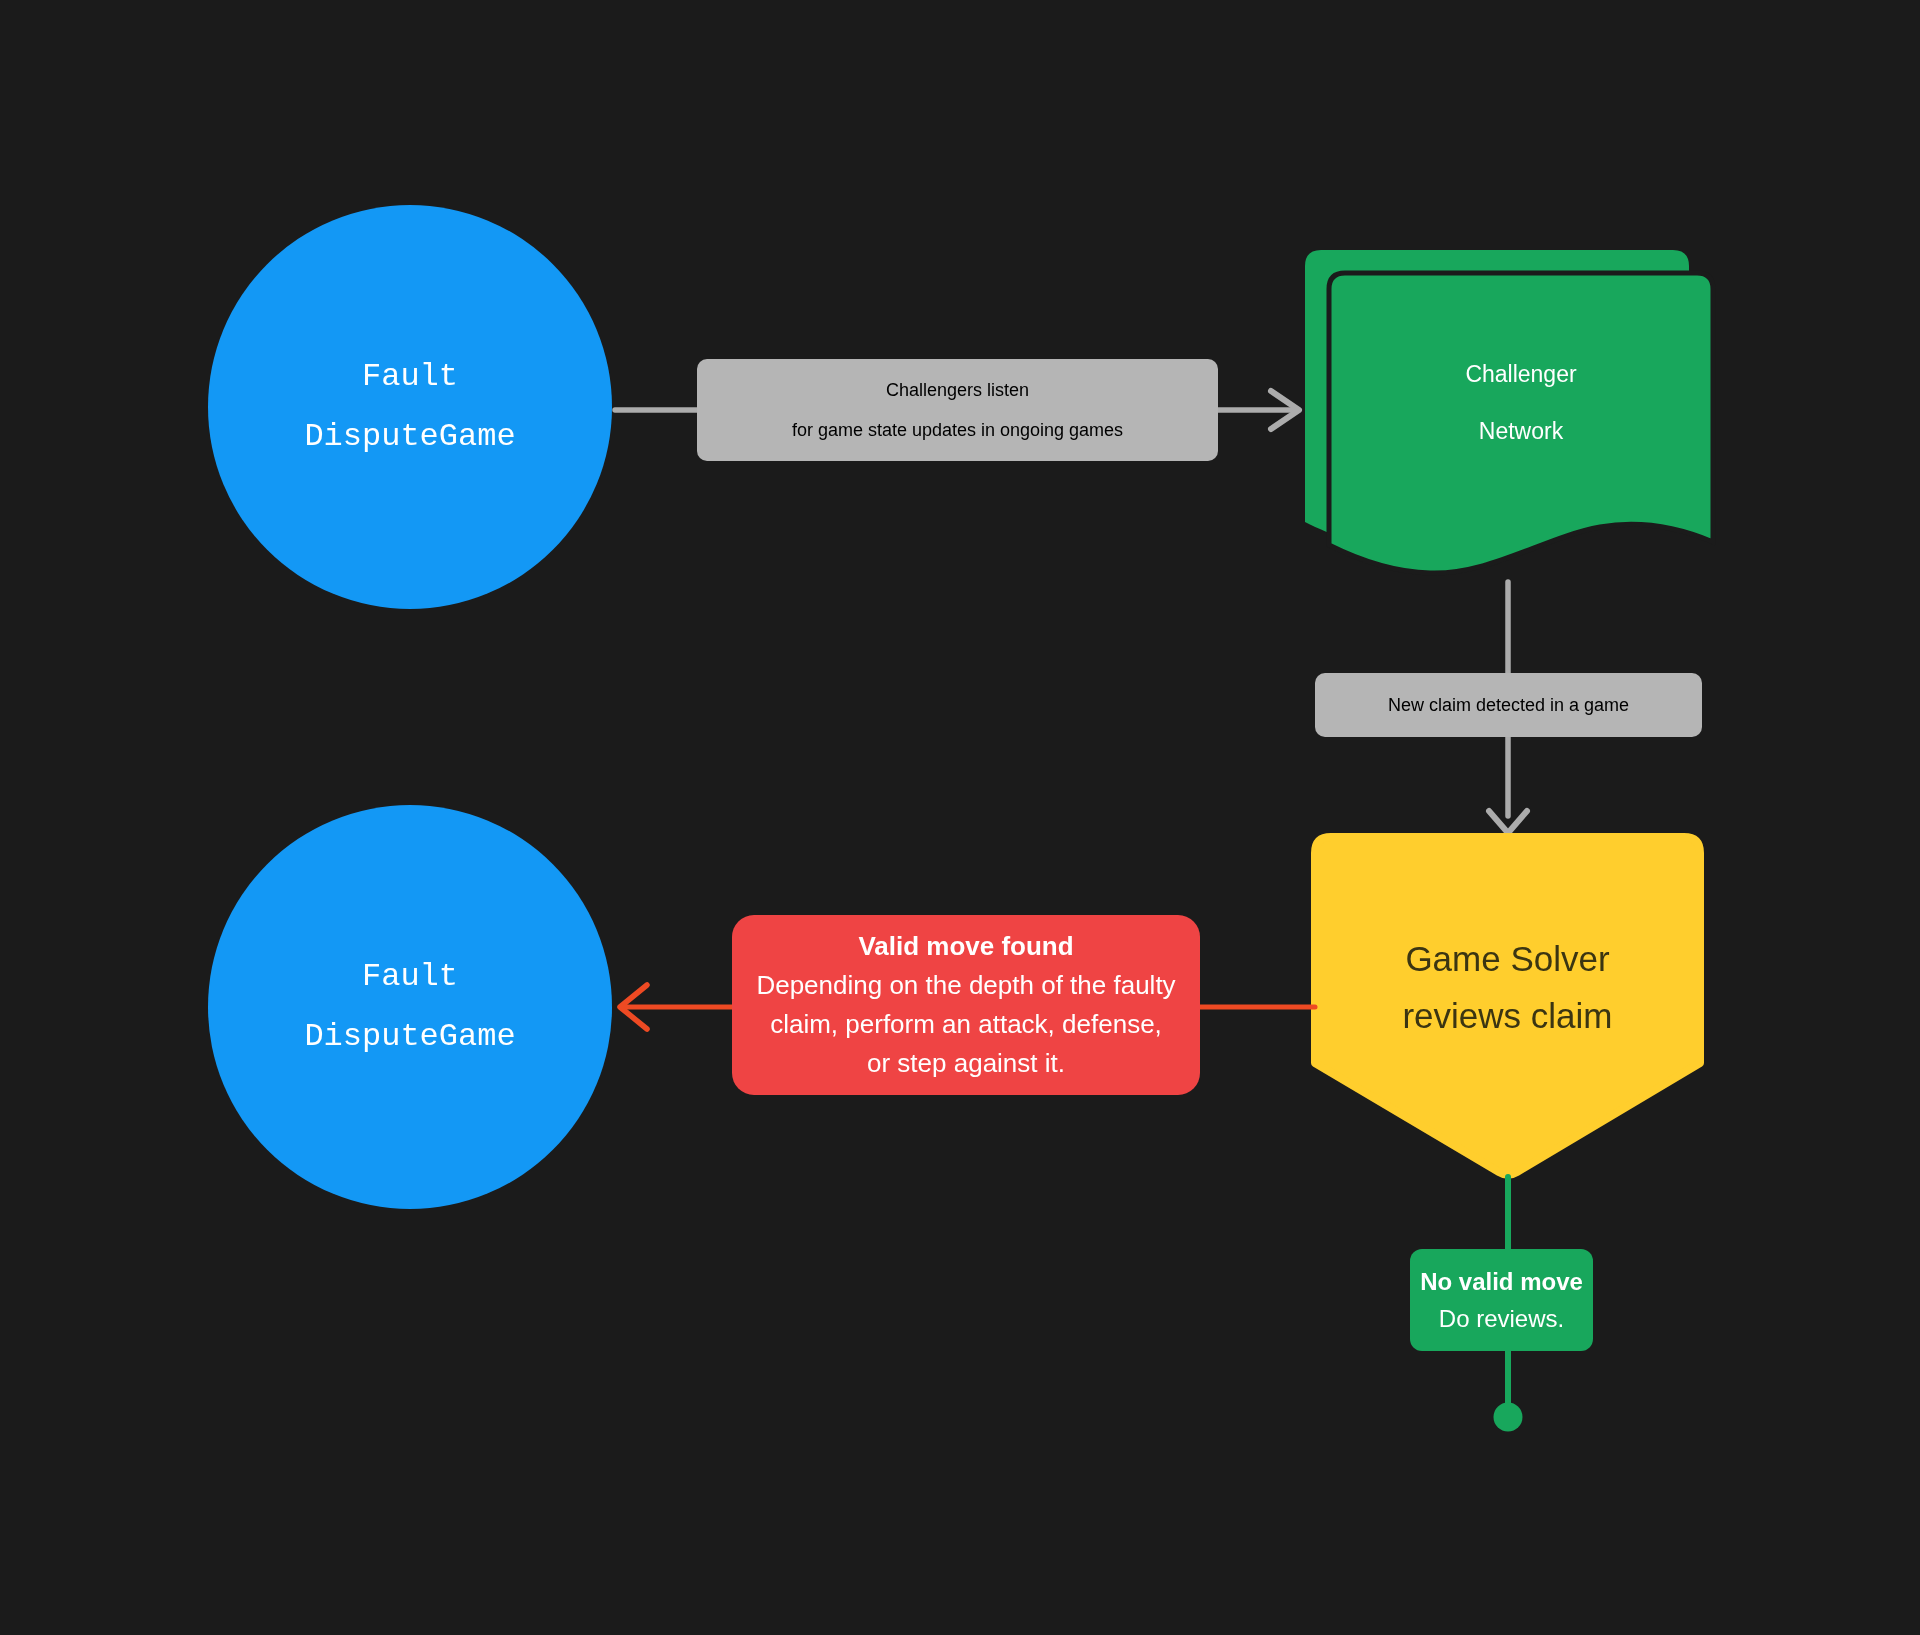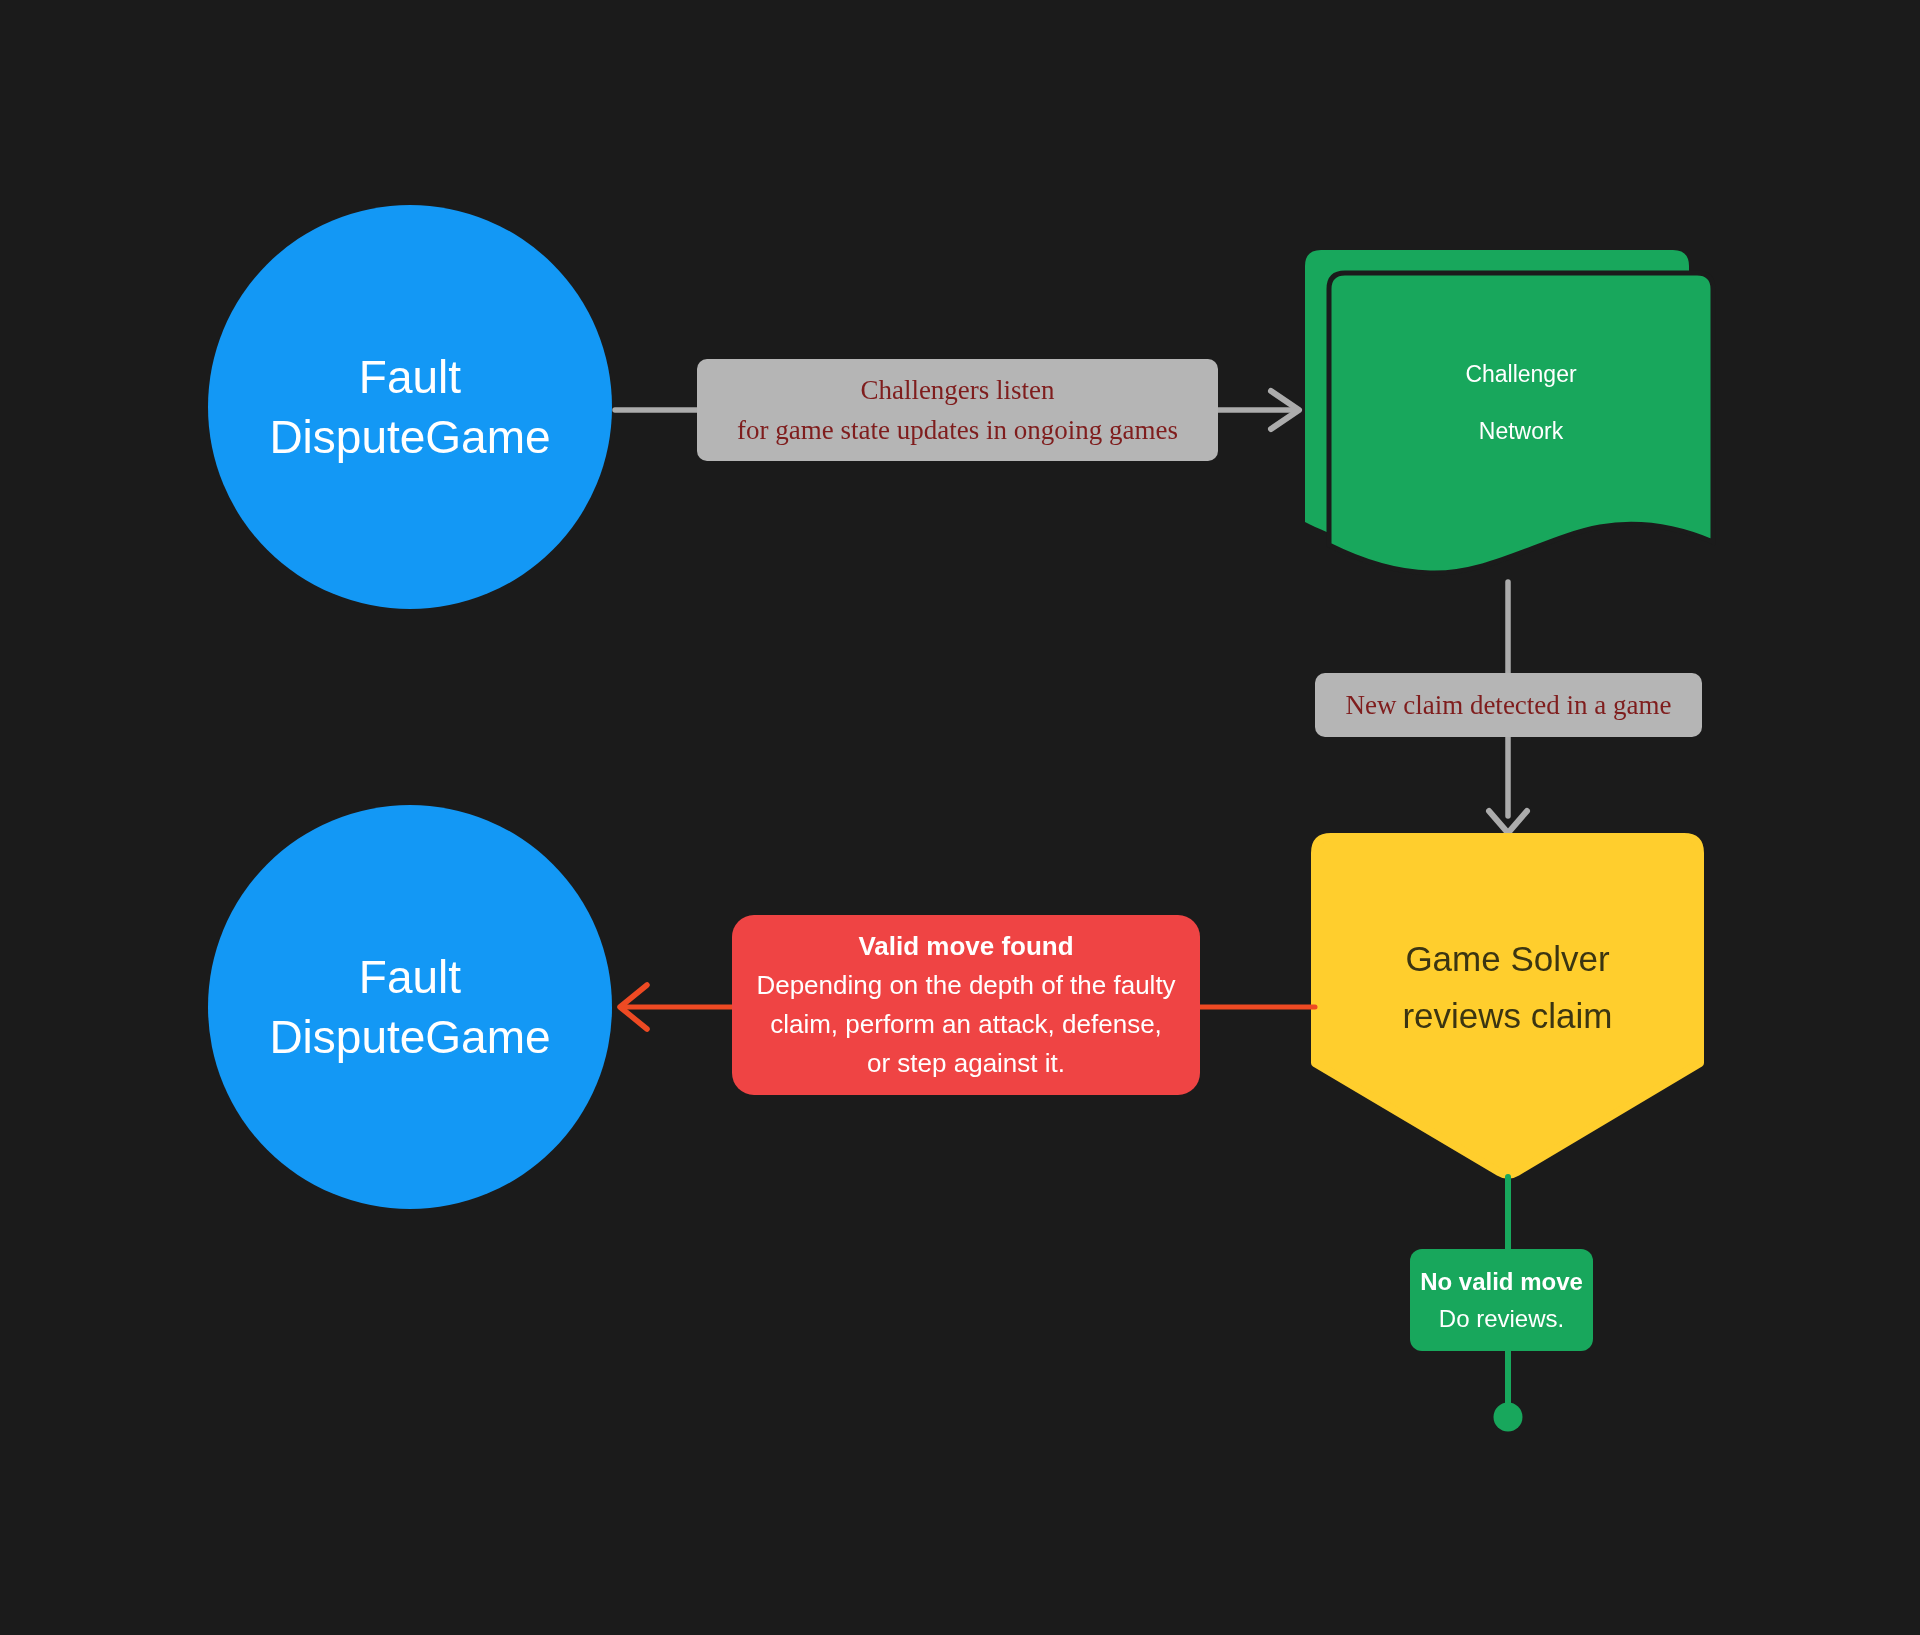--- a/index.html
+++ b/index.html
@@ -25,22 +25,23 @@
     align-items: center;
     justify-content: center;
     text-align: center;
     box-sizing: border-box;
   }
   .circle {
     width: 404px;
     height: 404px;
     border-radius: 50%;
     color: #FFFFFF;
-    font-size: 46px;
+    font-size: 32px;
     line-height: 60px;
+    font-family: Liberation Mono, monospace;
   }
   .circle-top   { left: 208px; top: 205px; }
   .circle-bottom{ left: 208px; top: 805px; }
 
   .shape-label {
     position: absolute;
     display: flex;
     flex-direction: column;
     align-items: center;
     justify-content: center;
@@ -51,25 +52,24 @@
     left: 1329px; top: 273px; width: 384px; height: 260px;
     color: #FFFFFF; font-size: 23px; line-height: 57px;
   }
   .pent-label {
     left: 1315px; top: 837px; width: 385px; height: 300px;
     font-size: 35px; line-height: 57px;
   }
 
   .gray-box {
     background: #B5B5B5;
-    color: #7f1d1d;
+    color: #000000;
     border-radius: 10px;
-    font-size: 27px;
+    font-size: 18px;
     line-height: 40px;
-    font-family: Liberation Serif, serif;
   }
   .listen-box   { left: 697px;  top: 359px; width: 521px; height: 102px; }
   .newclaim-box { left: 1315px; top: 673px; width: 387px; height: 64px;  }
 
   .red-box {
     left: 732px; top: 915px; width: 468px; height: 180px;
     border-radius: 22px;
     color: #FFFFFF;
     font-size: 26px;
     line-height: 39px;

